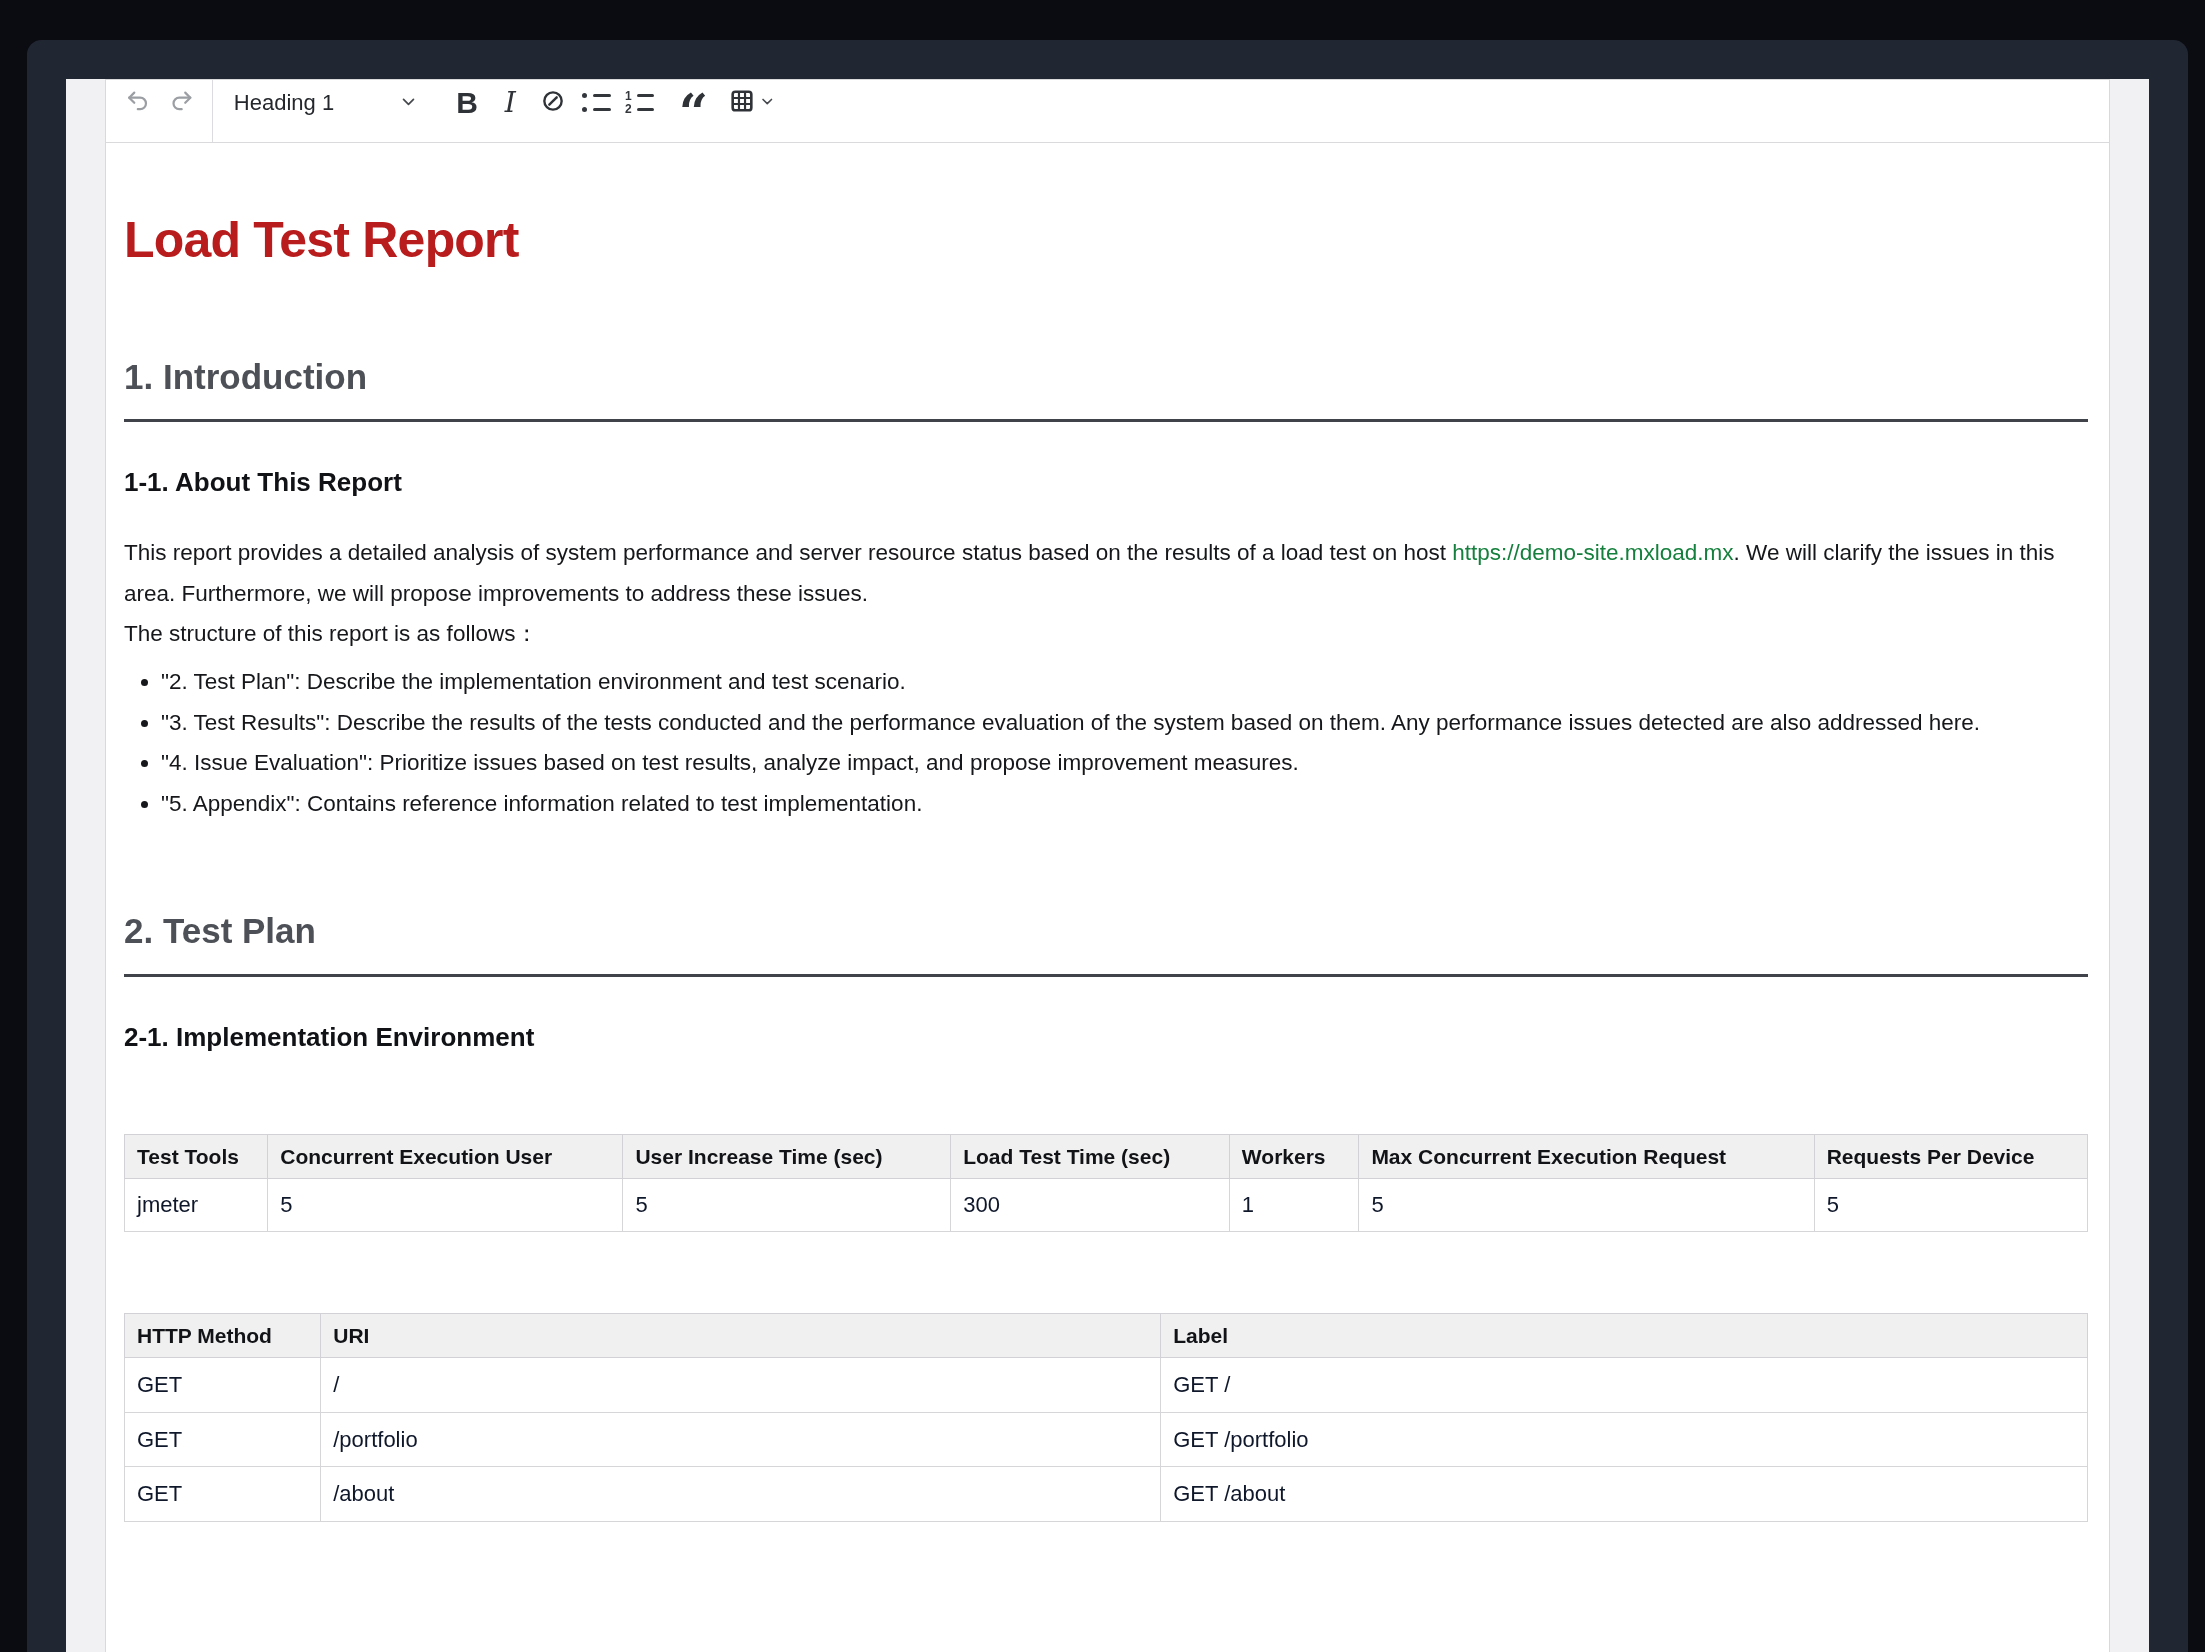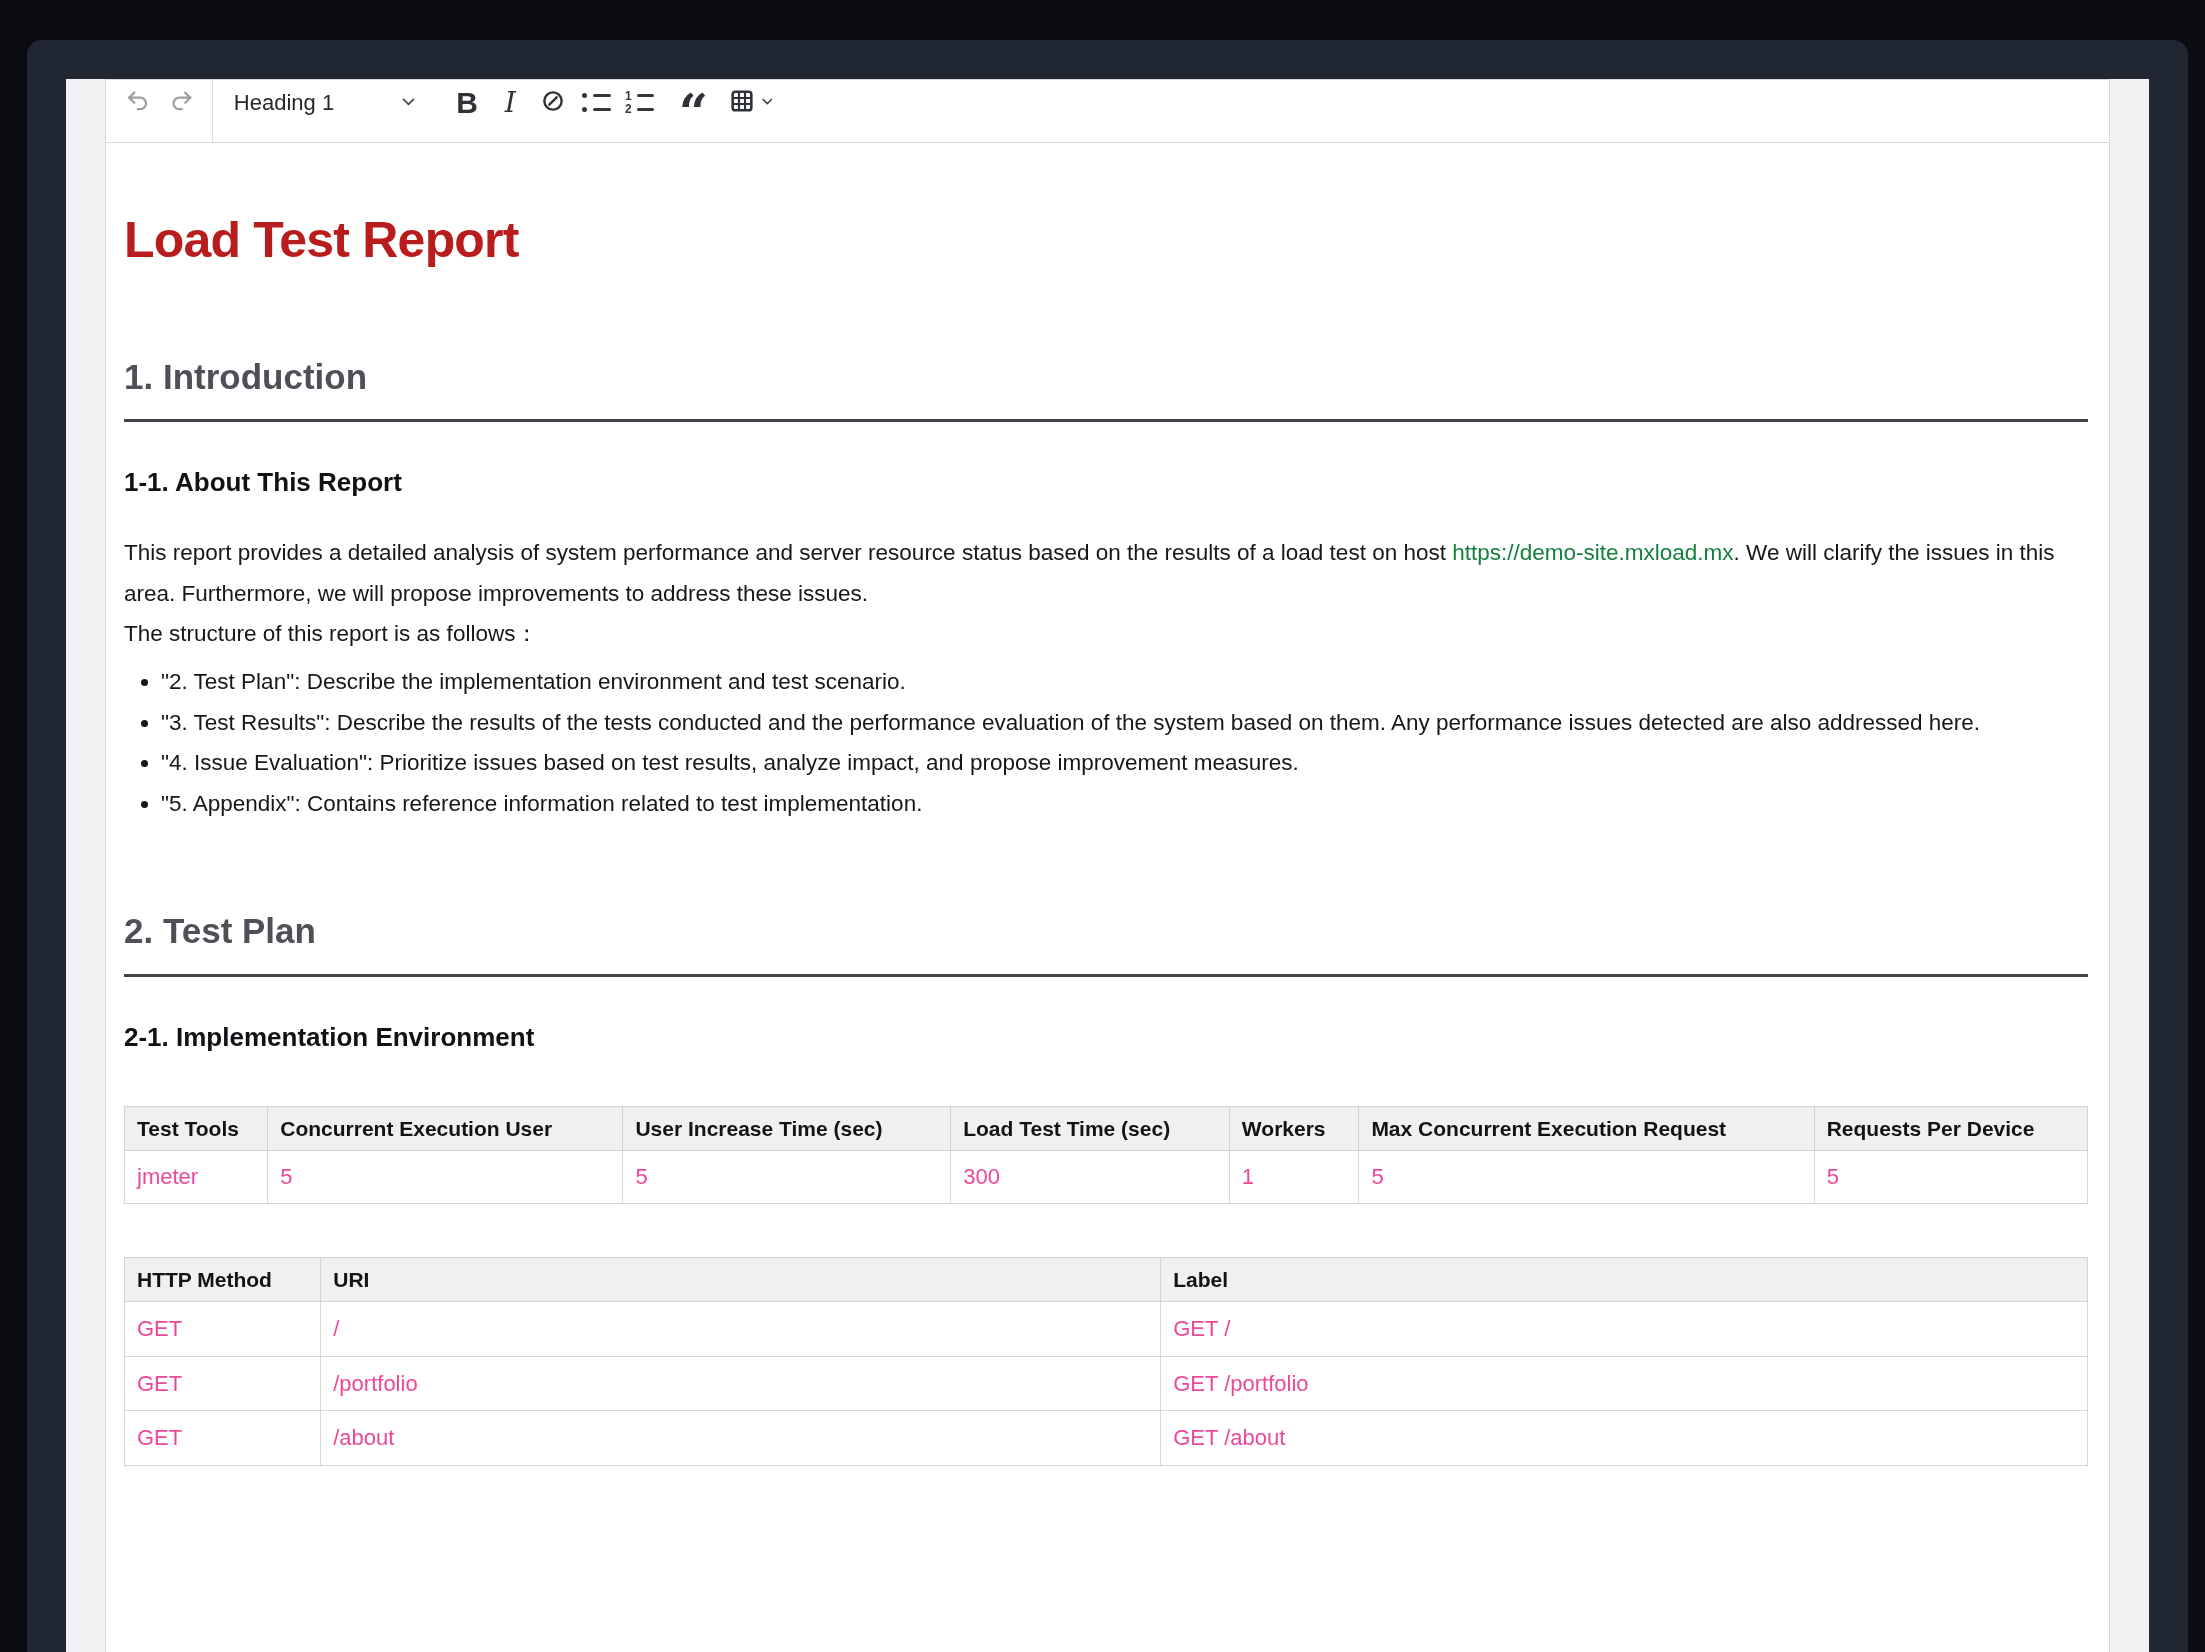--- a/index.html
+++ b/index.html
@@ -91,32 +91,32 @@
     margin: 35px 0 0;
     font-size: 22.5px; color: #16171a; line-height: 1.8;
   }
   .para.follow { margin: 0; }
   .doc-link { color: #15803d; text-decoration: none; cursor: pointer; }
   .doc-list { margin: 7.2px 0 0; padding-left: 37px; }
   .doc-list li { font-size: 22.5px; color: #16171a; line-height: 1.8; }
   .doc-table {
     width: 100%;
     border-collapse: collapse;
-    margin-top: 53px;
+    margin-top: 81px;
     border: 1.6px solid #c5c5c9;
   }
   .doc-table th {
     background: #f0f0f1;
     font-size: 21px; font-weight: 700; color: #121316;
     text-align: left;
     padding: 9.6px 12px;
     border: 0.8px solid #d2d2d6;
   }
   .doc-table td {
-    font-size: 22px; color: #ec4899;
+    font-size: 22px; color: #0f172a;
     padding: 13px 12px;
     border: 0.8px solid #d6d6d9;
     background: #fff;
   }
   .doc-table.scenario td { padding: 13.7px 12px; }
 </style>
 </head>
 <body>
 
 <div class="app-panel">

